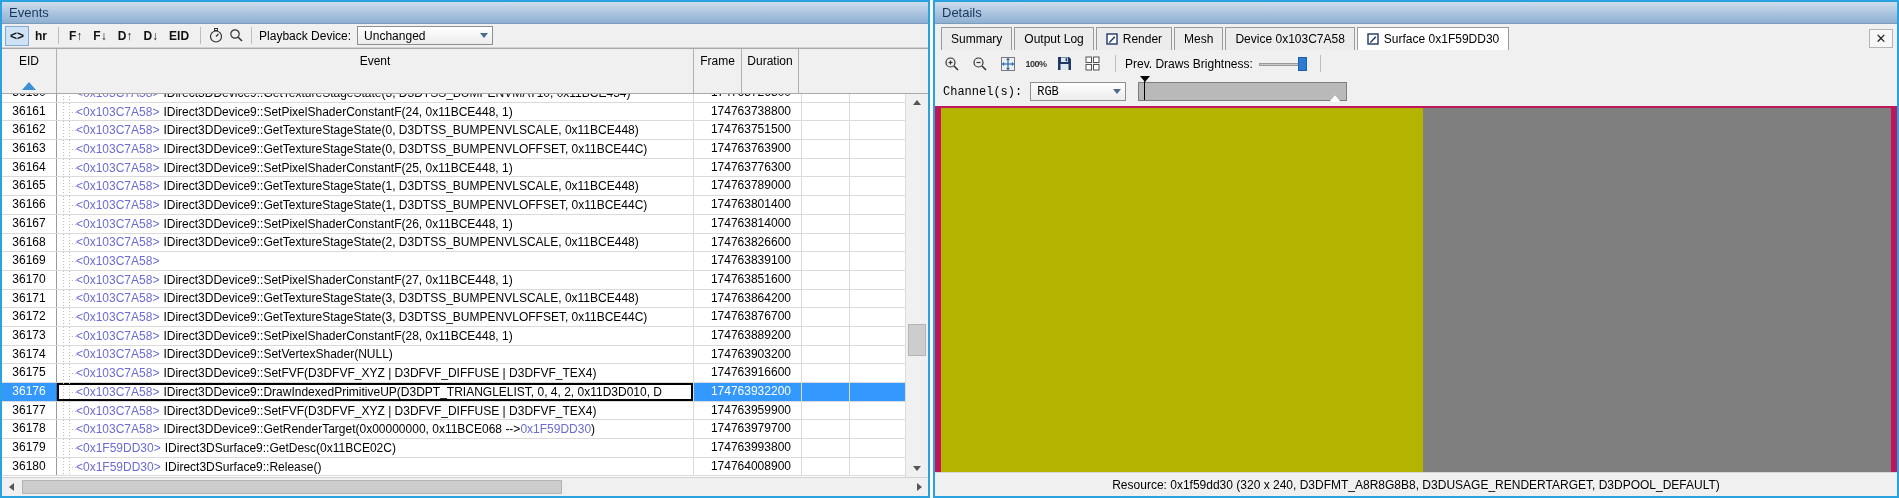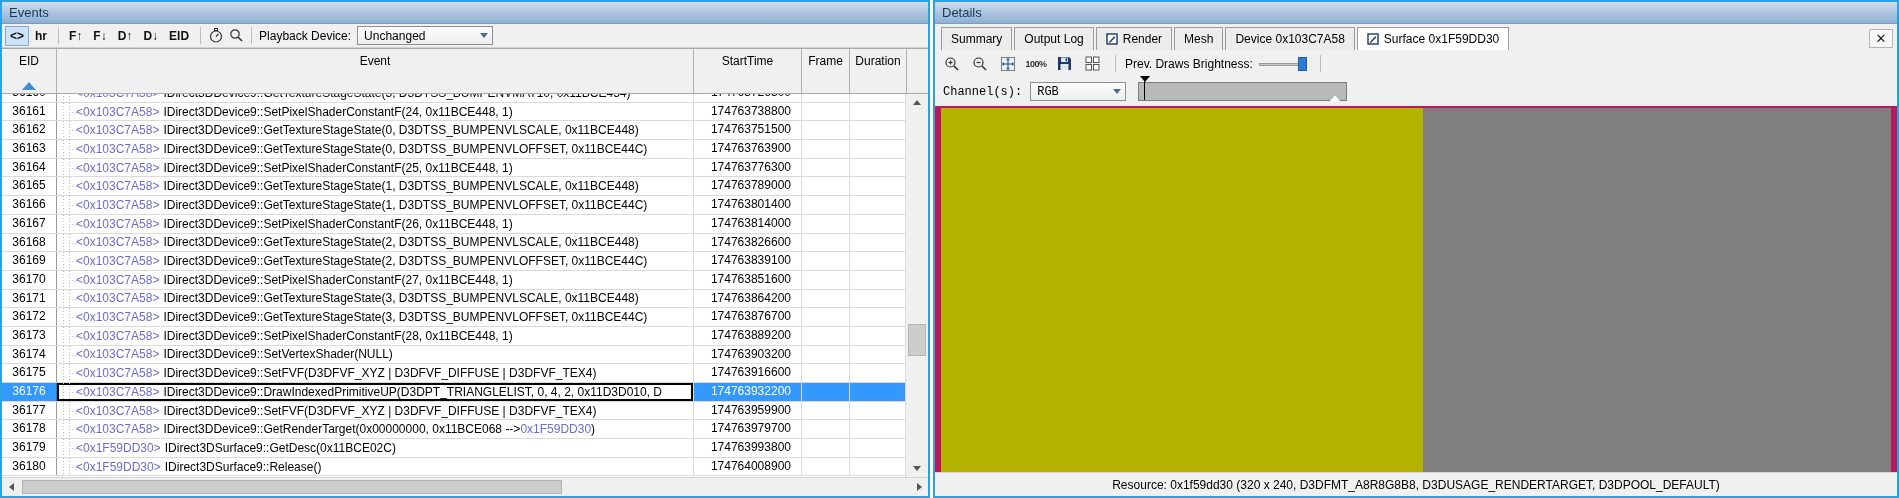--- a/index.html
+++ b/index.html
@@ -160,23 +160,20 @@
     </div>
 
     <div class="gridhead">
       <div class="hcell hc-eid">
         <span>EID</span>
         <span class="sortasc"></span>
       </div>
       <div class="hcell hc-event">
         <span>Event</span>
       </div>
-      <div class="hcell hc-start">
-        <span>StartTime</span>
-      </div>
       <div class="hcell hc-frame">
         <span>Frame</span>
       </div>
       <div class="hcell hc-dur">
         <span>Duration</span>
       </div>
       <div class="hcell hc-pad"></div>
     </div>
 
     <div class="gridbody">
@@ -297,21 +294,20 @@
     </div>
     <div class="c-start">174763826600</div>
     <div class="c-frame"></div>
     <div class="c-dur"></div>
   </div>
             <div class="row">
     <div class="c-eid">36169</div>
     <div class="c-event">
       <span class="tree"></span>
       <span class="addr">&lt;0x103C7A58&gt;</span>
-      <span class="etext">IDirect3DDevice9::GetTextureStageState(2, D3DTSS_BUMPENVLOFFSET, 0x11BCE44C)</span>
       <span class="elink"></span>
       <span class="etail"></span>
     </div>
     <div class="c-start">174763839100</div>
     <div class="c-frame"></div>
     <div class="c-dur"></div>
   </div>
             <div class="row">
     <div class="c-eid">36170</div>
     <div class="c-event">

